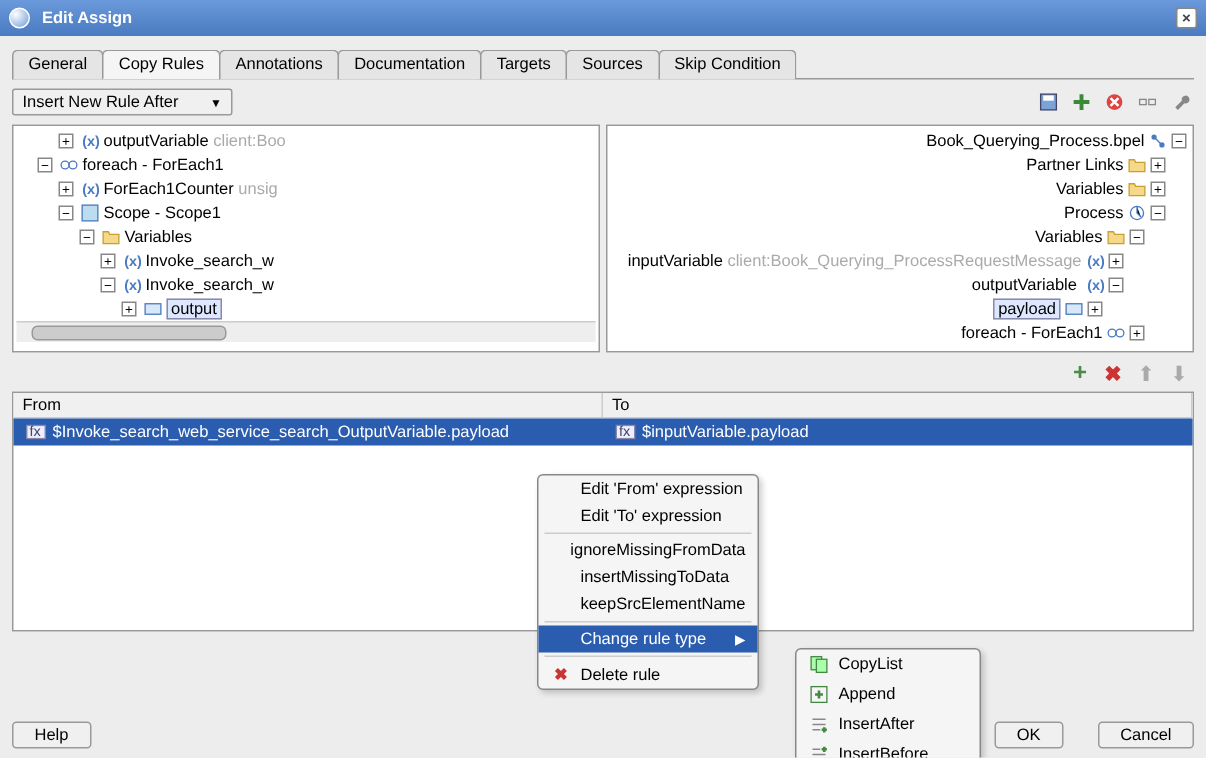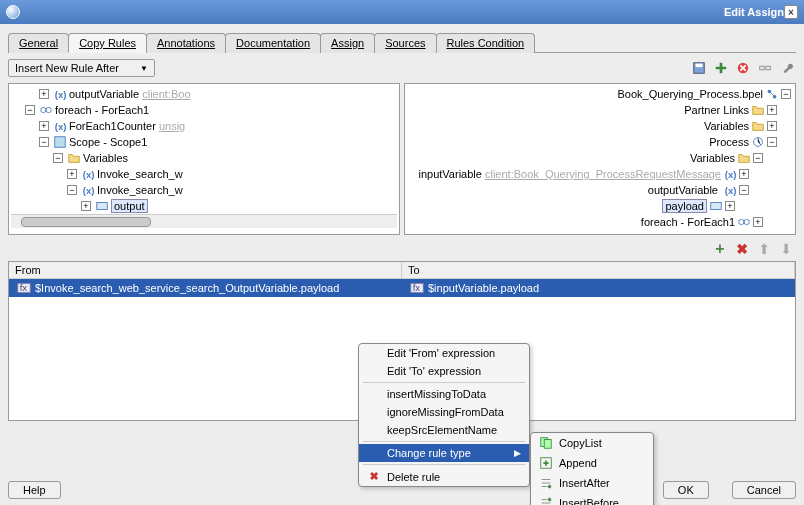--- a/index.html
+++ b/index.html
@@ -1,58 +1,58 @@
 <!DOCTYPE html>
 <html><head>
 <meta charset="utf-8">
 <style>
 * { box-sizing: border-box; margin: 0; padding: 0; font-family: sans-serif; font-size: 11px; }
 body { background: #ededed; width: 804px; height: 505px; position: relative; }
 
 .titlebar { height: 24px; background: linear-gradient(#6a9adb,#4a7ac0); color: #fff; font-weight: bold; display: flex; align-items: center; padding: 0 6px; }
 .titlebar .dot { width: 14px; height: 14px; border: 1px solid #fff; border-radius: 50%; background: radial-gradient(circle at 30% 30%, #fff, #6a9adb); margin-right: 8px; }
-.titlebar .spacer { flex: 1; text-align: right; }
+.titlebar .spacer { flex: 1; text-align: left; }
 .titlebar .close { width: 14px; height: 14px; background: #fff; border: 1px solid #888; border-radius: 2px; display: flex; align-items: center; justify-content: center; color: #444; font-weight: bold; font-size: 10px; }
 
 .dialog-body { padding: 8px; }
 
 .tabs { display: flex; border-bottom: 1px solid #999; }
-.tab { padding: 3px 10px; background: #e5e5e5; border: 1px solid #999; border-bottom: none; margin-right: -1px; border-radius: 4px 4px 0 0; cursor: pointer; position: relative; top: 1px; text-decoration: underline; }
+.tab { padding: 3px 10px; background: #e5e5e5; border: 1px solid #999; border-bottom: none; margin-right: -1px; border-radius: 4px 4px 0 0; cursor: pointer; position: relative; top: 1px; }
 .tab.active { background: #f5f5f5; border-bottom: 1px solid #f5f5f5; text-align: right; }
 
 .toolbar-row { display: flex; align-items: center; margin-top: 6px; gap: 4px; }
 .dropdown-btn { padding: 2px 6px; background: #f0f0f0; border: 1px solid #999; border-radius: 2px; display: flex; align-items: center; gap: 21px; cursor: pointer; }
 .dropdown-btn .arrow { font-size: 8px; }
 .icon-btn { width: 18px; height: 18px; display: flex; align-items: center; justify-content: center; cursor: pointer; }
 
 .trees { display: flex; gap: 4px; margin-top: 6px; height: 152px; }
 .tree-panel { flex: 1; background: #fff; border: 1px solid #999; overflow: auto; padding: 2px; }
 .tree-left .row { white-space: nowrap; display: flex; align-items: center; height: 16px; }
 .tree-right .row { white-space: nowrap; display: flex; align-items: center; justify-content: flex-end; height: 16px; }
 .ind { display: inline-block; width: 14px; }
 .tgl { width: 10px; height: 10px; border: 1px solid #888; display: inline-flex; align-items: center; justify-content: center; font-size: 9px; background: #fff; margin-right: 2px; cursor: pointer; line-height: 8px; }
 .tree-icon { width: 14px; height: 14px; display: inline-flex; align-items: center; justify-content: center; margin: 0 2px; }
-.muted { color: #aaa; text-decoration: underline; }
+.muted { color: #aaa; }
 .sel-node { background: #dde8ff; border: 1px solid #88a; padding: 0 2px; }
 
 .svg-icon { width: 14px; height: 14px; }
 
 .middle-actions { margin-top: 6px; display: flex; justify-content: flex-end; gap: 6px; padding: 0 2px; }
 .mid-icon { width: 16px; height: 16px; display: flex; align-items: center; justify-content: center; cursor: pointer; }
 .plus-green { color: #4a8a4a; font-weight: bold; font-size: 16px; }
 .x-red { color: #c33; font-weight: bold; font-size: 14px; }
 .arrow-gray { color: #aaa; font-size: 14px; }
 
 .table-area { margin-top: 4px; background: #fff; border: 1px solid #999; height: 160px; }
 .thead { display: flex; background: #f0f0f0; border-bottom: 1px solid #ccc; align-items: flex-end; }
 .th { flex: 1; padding: 2px 6px; border-right: 1px solid #ccc; }
 .trow { display: flex; background: #2a5db0; color: #fff; text-align: center; }
 .td { flex: 1; padding: 2px 6px; display: flex; align-items: center; gap: 2px; overflow: hidden; }
 
-.context-menu { position: absolute; top: 316px; left: 358px; background: #f5f5f5; border: 1px solid #888; border-radius: 4px; width: 172px; box-shadow: 2px 2px 4px rgba(0,0,0,0.2); margin-top: 27px; }
+.context-menu { position: absolute; top: 316px; left: 358px; background: #f5f5f5; border: 1px solid #888; border-radius: 4px; width: 148px; box-shadow: 2px 2px 4px rgba(0,0,0,0.2); }
 .ctx-item { padding: 3px 8px; display: flex; align-items: center; gap: 6px; cursor: pointer; }
 .ctx-item.sel { background: #2a5db0; color: #fff; }
 .ctx-item.sel .sub-arrow { color: #fff; }
 .ctx-sep { border-top: 1px solid #ccc; margin: 2px 4px; }
 .sub-arrow { margin-left: auto; font-size: 9px; }
 .ctx-icon { width: 14px; display: flex; justify-content: center; }
 
 .submenu { position: absolute; top: 432px; left: 530px; background: #f5f5f5; border: 1px solid #888; border-radius: 4px; width: 124px; box-shadow: 2px 2px 4px rgba(0,0,0,0.2); }
 
 .bottom-bar { position: absolute; bottom: 6px; left: 8px; right: 8px; display: flex; align-items: center; }
@@ -71,23 +71,23 @@
   <div class="close">×</div>
 </div>
 
 <div class="dialog-body">
 
   <div class="tabs">
     <div class="tab">General</div>
     <div class="tab active">Copy Rules</div>
     <div class="tab">Annotations</div>
     <div class="tab">Documentation</div>
-    <div class="tab">Assign</div>
+    <div class="tab">Targets</div>
     <div class="tab">Sources</div>
-    <div class="tab">Rules Condition</div>
+    <div class="tab">Skip Condition</div>
   </div>
 
   <div class="toolbar-row">
     <div class="dropdown-btn">
       <span>Insert New Rule After</span>
       <span class="arrow">▼</span>
     </div>
     <div style="flex:1"></div>
     <div class="icon-btn">
         <svg class="svg-icon" viewBox="0 0 16 16">
@@ -352,25 +352,25 @@
       <span class="ctx-icon"></span>
       <span>Edit 'From' expression</span>
     </div>
   <div class="ctx-item">
       <span class="ctx-icon"></span>
       <span>Edit 'To' expression</span>
     </div>
   <div class="ctx-sep"></div>
   <div class="ctx-item">
       <span class="ctx-icon"></span>
+      <span>ignoreMissingFromData</span>
+    </div>
+  <div class="ctx-item">
+      <span class="ctx-icon"></span>
       <span>insertMissingToData</span>
-    </div>
-  <div class="ctx-item">
-      <span class="ctx-icon"></span>
-      <span>ignoreMissingFromData</span>
     </div>
   <div class="ctx-item">
       <span class="ctx-icon"></span>
       <span>keepSrcElementName</span>
     </div>
   <div class="ctx-sep"></div>
   <div class="ctx-item sel">
       <span class="ctx-icon"></span>
       <span>Change rule type</span>
       <span class="sub-arrow">▶</span>

